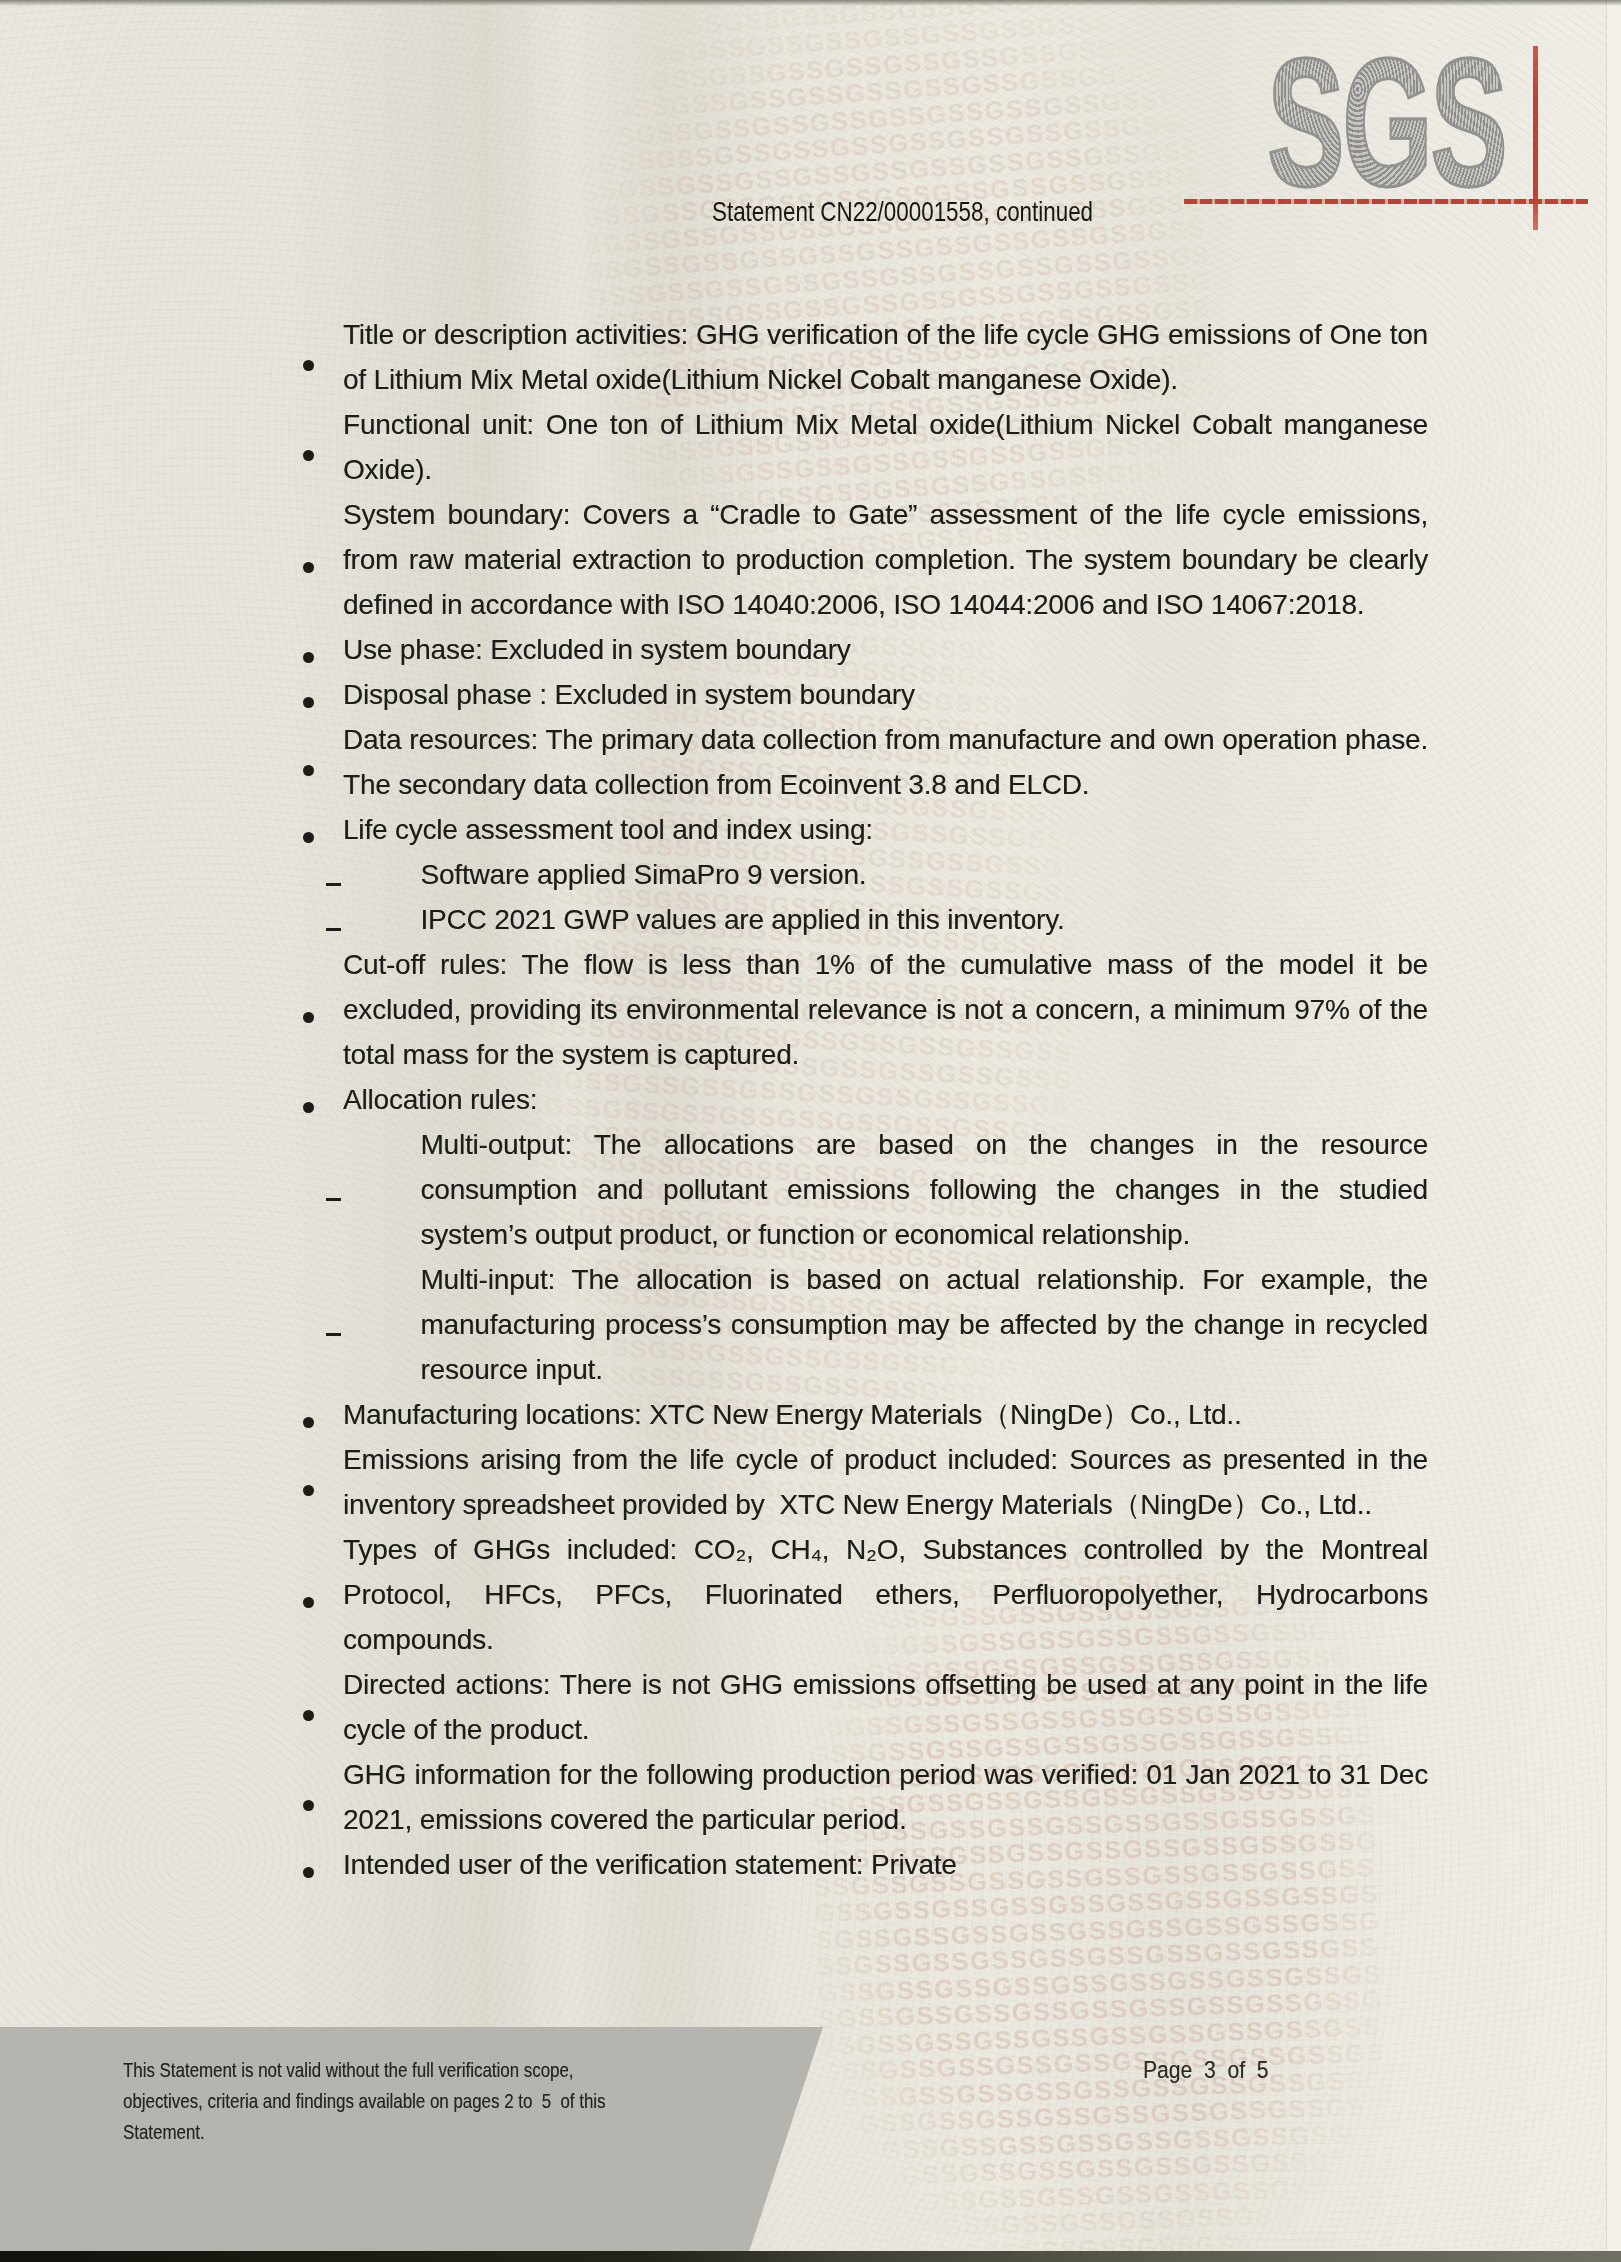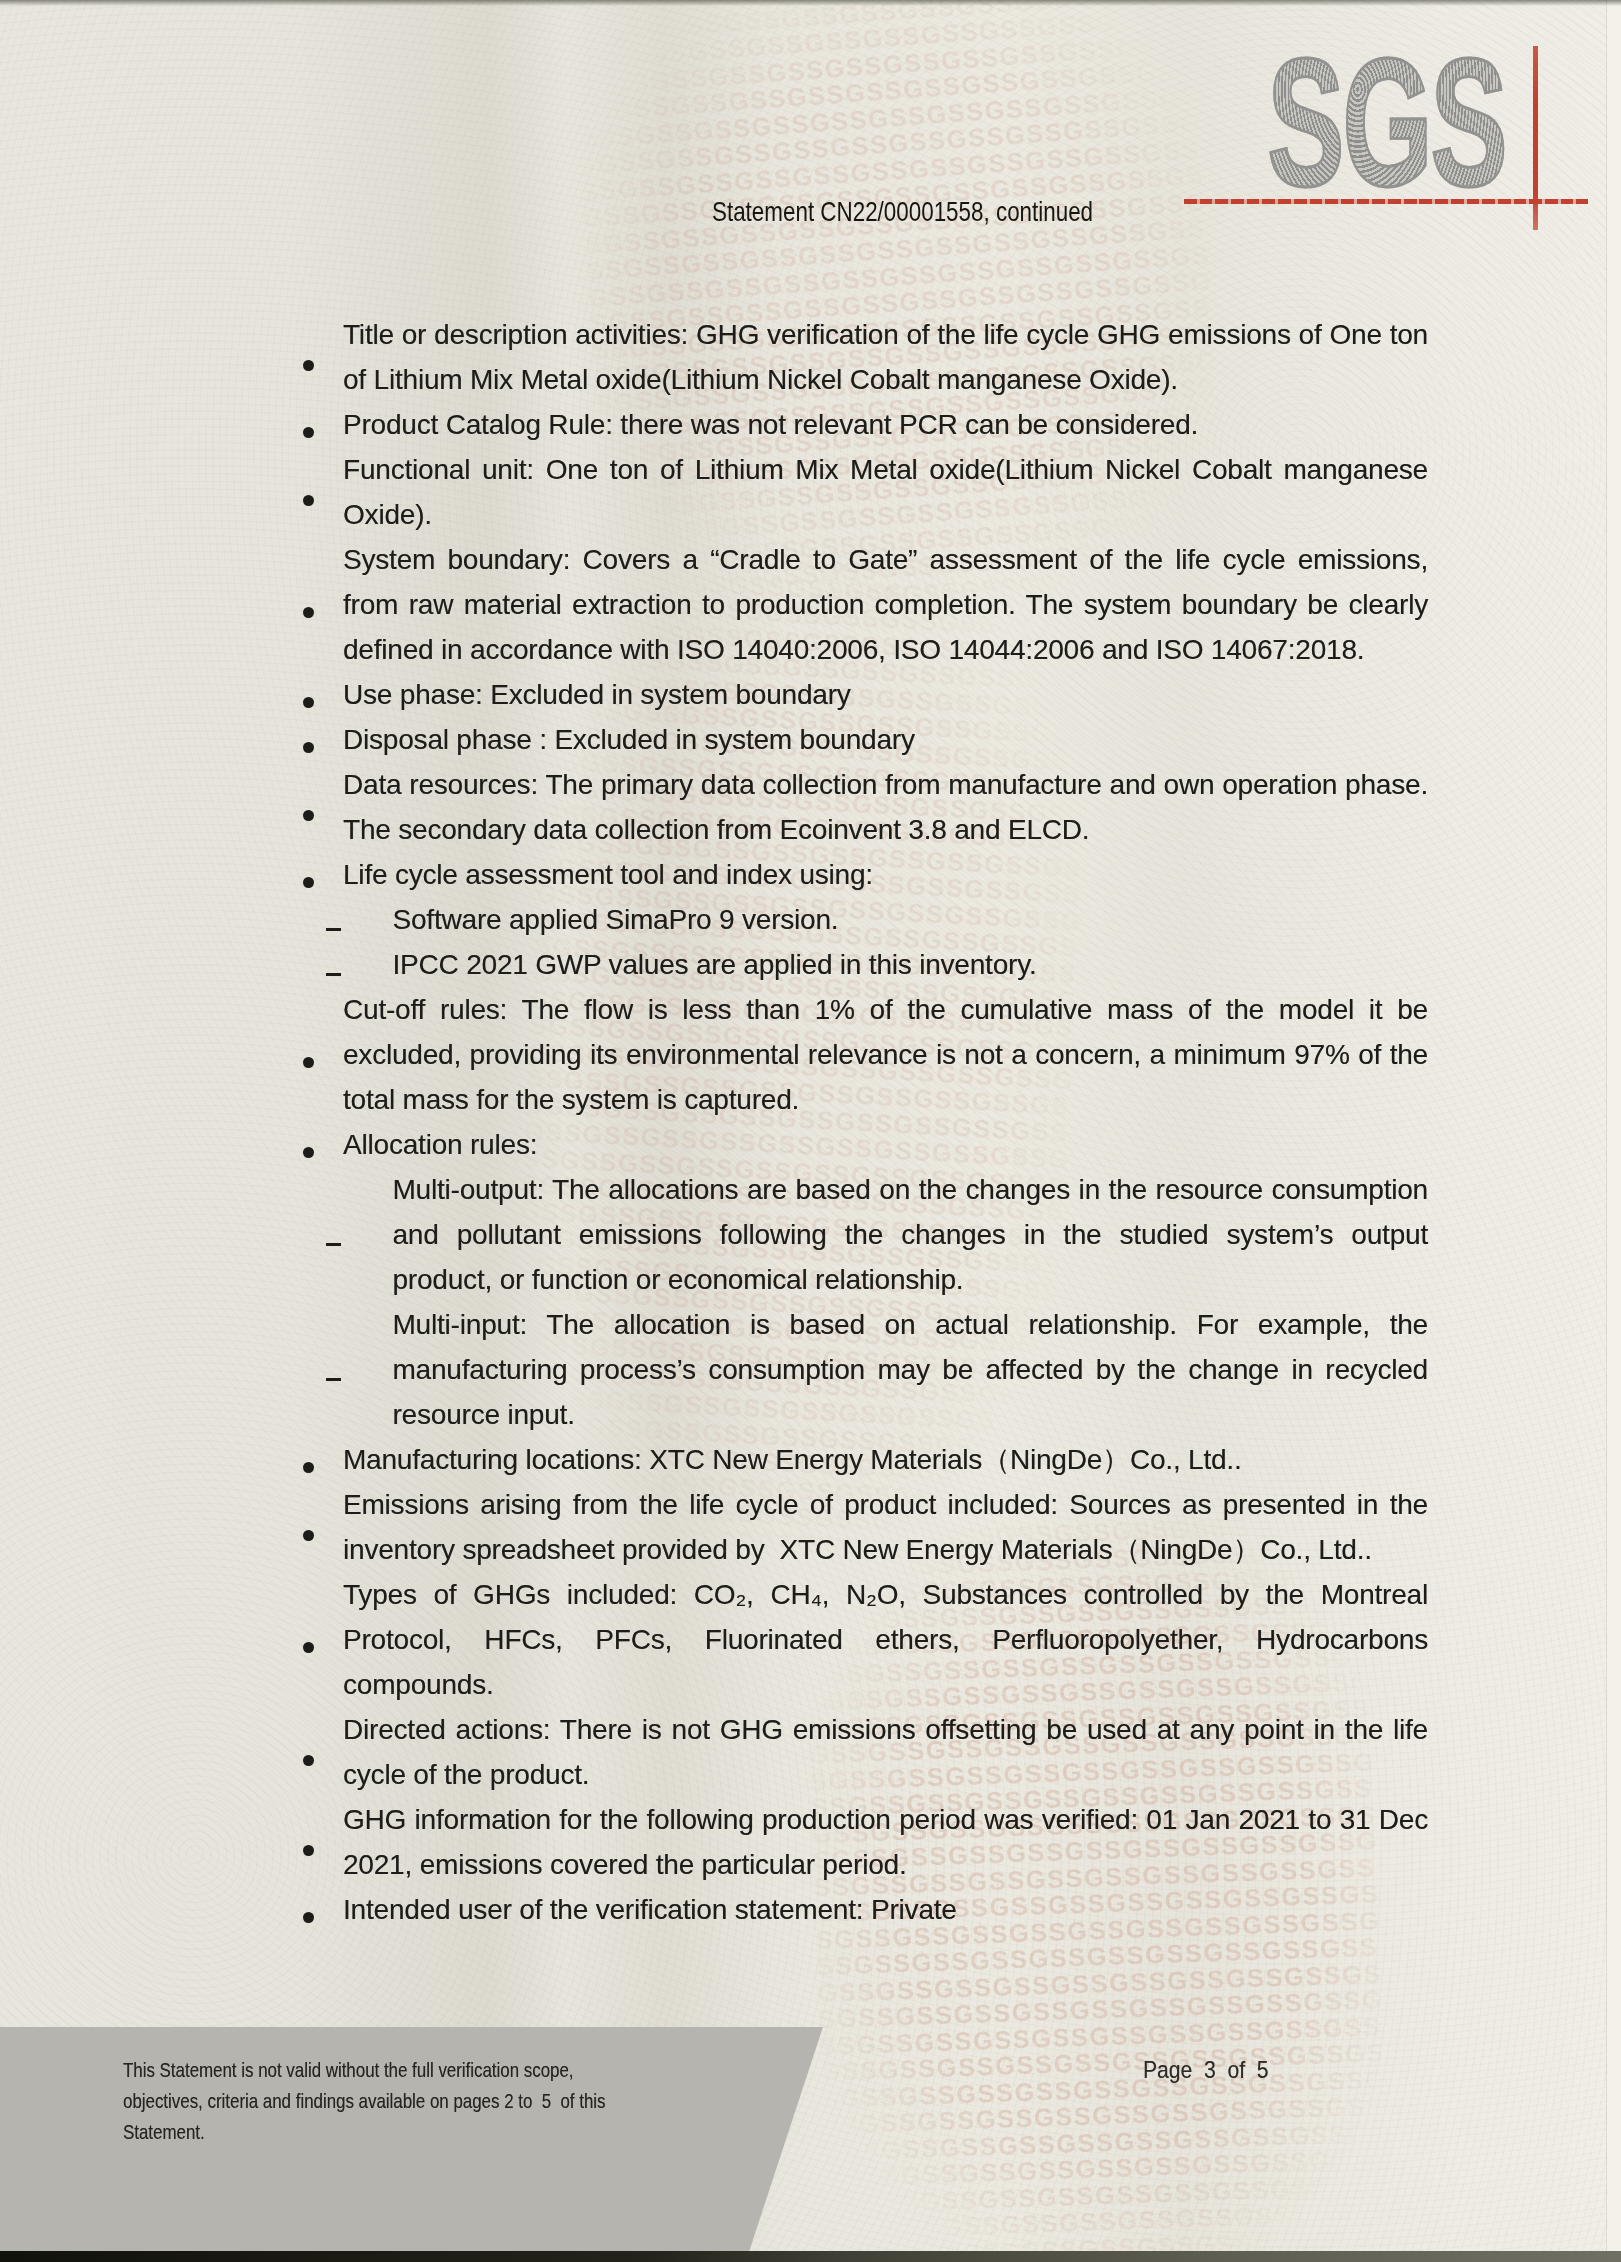--- a/index.html
+++ b/index.html
@@ -68,21 +68,21 @@
   }
   .red-h{position:absolute;left:1184px;top:199px;width:404px;height:4.9px;z-index:6;
     background:repeating-linear-gradient(90deg,var(--accent-red) 0 12.7px, rgba(194,64,47,0.35) 12.7px 15.7px);}
   .red-v{position:absolute;left:1533px;top:46px;width:4.9px;height:184px;z-index:6;
     background:linear-gradient(180deg,rgba(194,64,47,0.85),var(--accent-red) 30%,var(--accent-red) 80%,rgba(194,64,47,0.7));}
 
   
   .list{position:absolute;left:299px;top:312px;width:1129px;z-index:5;}
   .row{display:flex;align-items:center;}
   .row .marker{flex:none;width:44px;}
-  .row.sub{padding-left:24.5px;}
+  .row.sub{padding-left:24.5px;gap:28px;}
   .row.sub .marker{width:69px;}
   .dotglyph{display:block;width:10.8px;height:10.8px;border-radius:50%;background:var(--body-text);margin:16.7px 0 0 3.9px;}
   .dashglyph{display:block;width:14.7px;height:2.9px;background:var(--body-text);margin:20.6px 0 0 2.9px;}
   .txt{
     flex:1;font-size:28px;line-height:45px;letter-spacing:-0.2px;
     text-align:justify;text-align-last:left;white-space:pre-wrap;
     text-shadow:0.2px 0 0 rgba(20,20,16,0.45);
   }
 
   
@@ -126,26 +126,20 @@
       <div class="row">
         <span class="marker">
           <span class="dotglyph"></span>
         </span>
         <div class="txt">Title or description activities: GHG verification of the life cycle GHG emissions of One ton of Lithium Mix Metal oxide(Lithium Nickel Cobalt manganese Oxide).</div>
       </div>
       <div class="row">
         <span class="marker">
           <span class="dotglyph"></span>
         </span>
-        <div class="txt">Product Catalog Rule: there was not relevant PCR can be considered.</div>
-      </div>
-      <div class="row">
-        <span class="marker">
-          <span class="dotglyph"></span>
-        </span>
         <div class="txt">Functional unit: One ton of Lithium Mix Metal oxide(Lithium Nickel Cobalt manganese Oxide).</div>
       </div>
       <div class="row">
         <span class="marker">
           <span class="dotglyph"></span>
         </span>
         <div class="txt">System boundary: Covers a “Cradle to Gate” assessment of the life cycle emissions, from raw material extraction to production completion. The system boundary be clearly defined in accordance with ISO 14040:2006, ISO 14044:2006 and ISO 14067:2018.</div>
       </div>
       <div class="row">
         <span class="marker">

